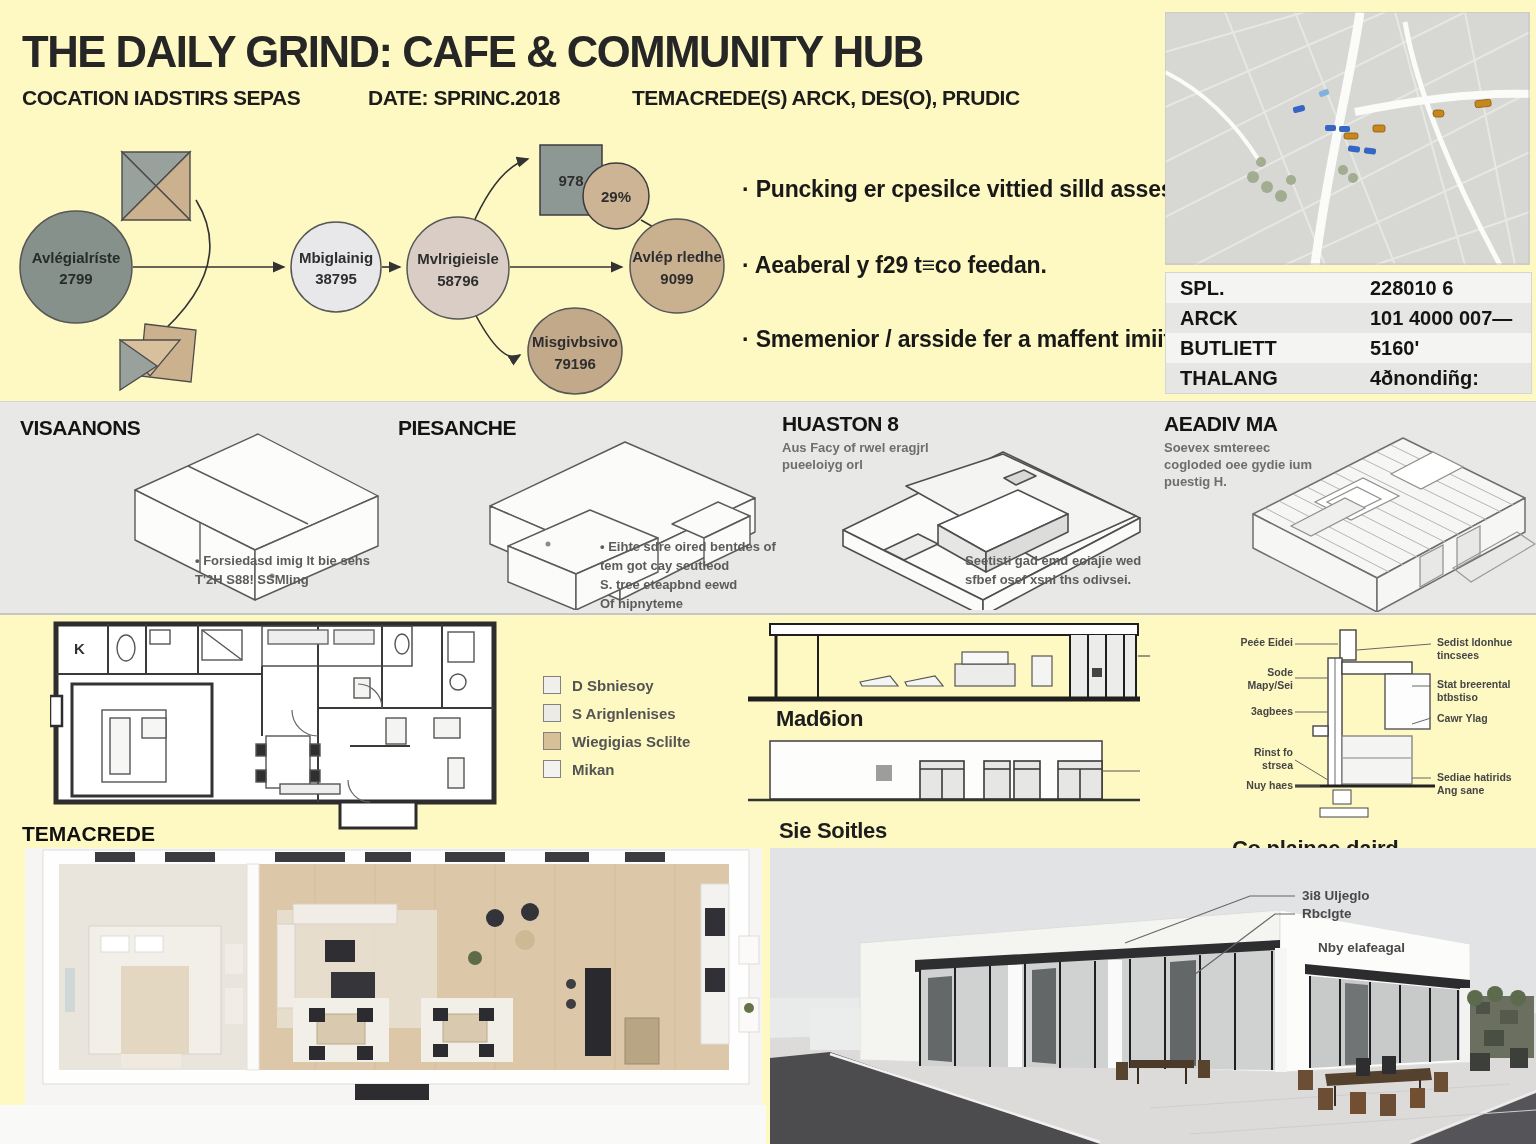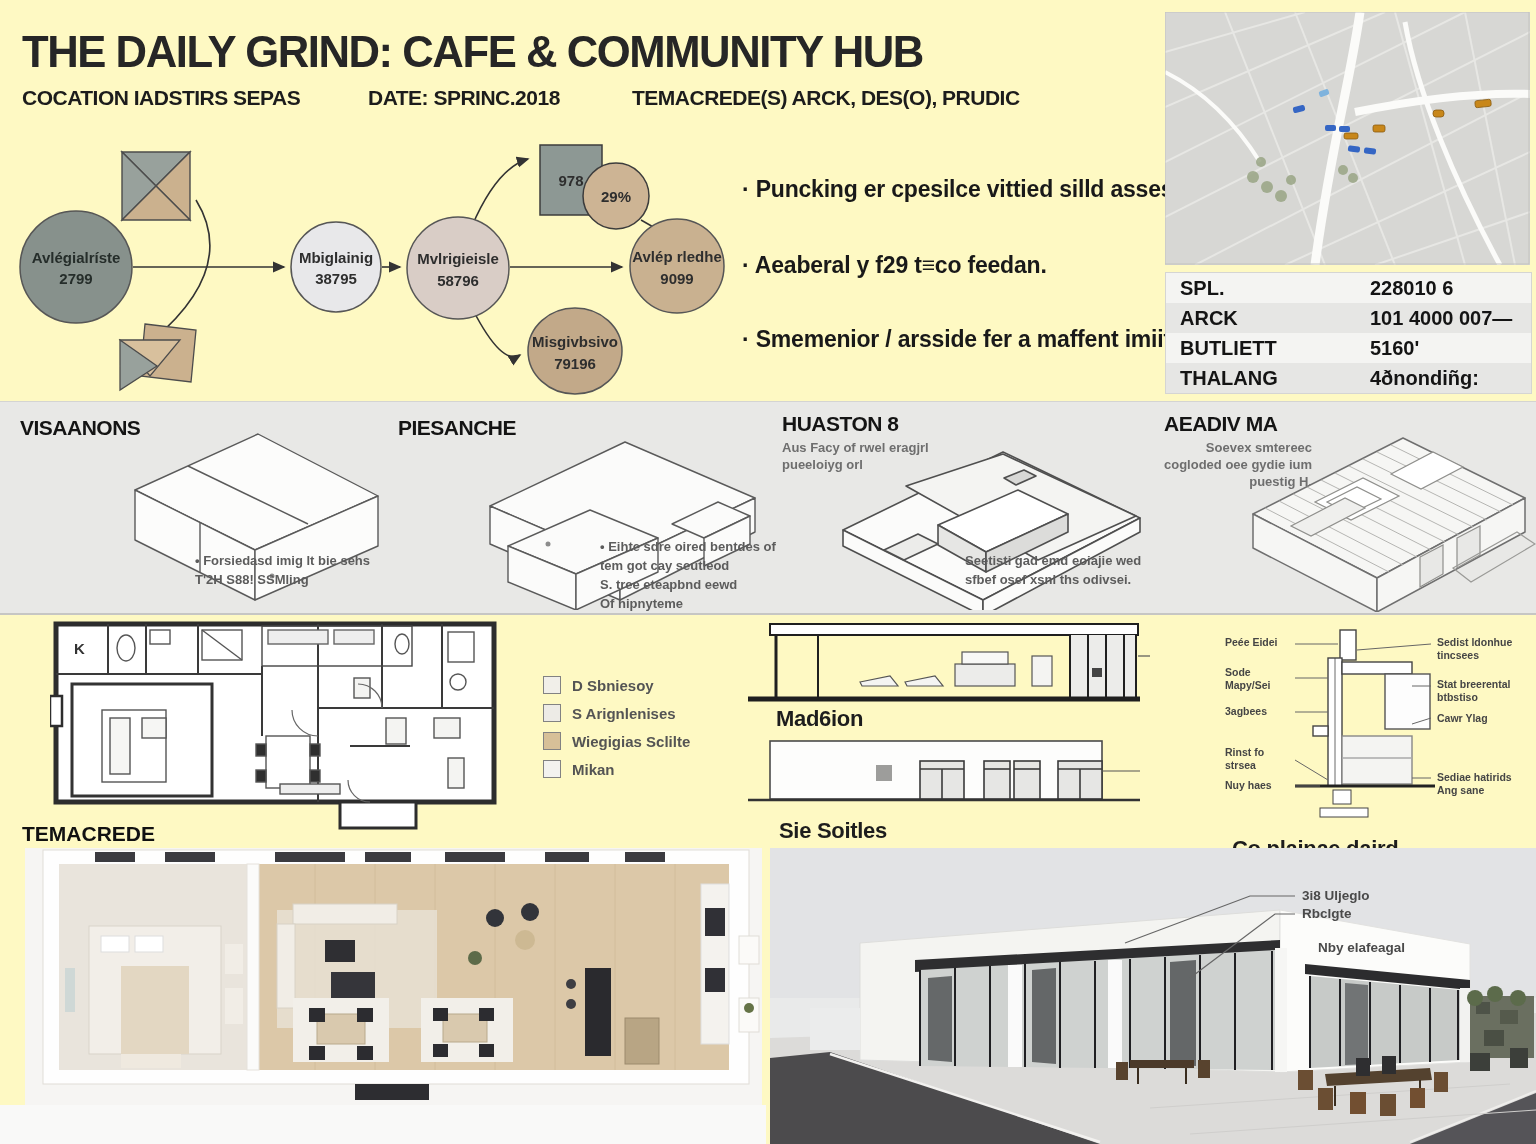--- a/index.html
+++ b/index.html
@@ -17,21 +17,21 @@
   .lbl-bold{font-size:21px;font-weight:800;color:#111;}
   .site-table{width:365px;border:1px solid #d5d5d3;}
   .site-row{display:flex;height:30px;align-items:center;font-weight:700;font-size:20px;color:#141414;}
   .site-row:nth-child(odd){background:#f4f4f2;}
   .site-row:nth-child(even){background:#e6e6e4;}
   .site-row .lab{width:190px;padding-left:14px;}
   .legend-item{display:flex;align-items:center;margin-bottom:10px;}
   .swatch{width:16px;height:16px;border:1.5px solid #828282;margin-right:11px;background:#eee;}
   .legend-label{font-size:15px;color:#545454;font-weight:600;}
   .det-lbl{font-size:10.5px;color:#454545;font-weight:600;white-space:pre-line;line-height:1.25;}
-  .det-left{text-align:left;width:68px;}
+  .det-left{text-align:right;width:68px;}
 </style>
 </head>
 <body>
 
 <div id="board">
 
   <div class="abs h-title" style="left:22px;top:26px;">THE DAILY GRIND: CAFE &amp; COMMUNITY HUB</div>
   <div class="abs meta" style="left:22px;top:86px;">COCATION IADSTIRS SEPAS</div>
   <div class="abs meta" style="left:368px;top:86px;">DATE: SPRINC.2018</div>
   <div class="abs meta" style="left:632px;top:86px;">TEMACREDE(S) ARCK, DES(O), PRUDIC</div>
@@ -159,21 +159,21 @@
 
   <div class="abs" style="left:0;top:401px;width:1536px;height:211px;background:#e8e8e6;
        border-top:1px solid #d4d4d2;border-bottom:2px solid #c6c6c4;"></div>
 
   <div class="abs sec-h" style="left:20px;top:416px;">VISAANONS</div>
   <div class="abs sec-h" style="left:398px;top:416px;">PIESANCHE</div>
   <div class="abs sec-h" style="left:782px;top:412px;">HUASTON 8</div>
   <div class="abs sec-sub" style="left:782px;top:440px;">Aus Facy of rwel eragjrl
 pueeloiyg orl</div>
   <div class="abs sec-h" style="left:1164px;top:412px;">AEADIV MA</div>
-  <div class="abs sec-sub" style="left:1164px;top:440px;text-align:right;">Soevex smtereec
+  <div class="abs sec-sub" style="left:1164px;top:440px;">Soevex smtereec
 cogloded oee gydie ium
 puestig H.</div>
 
   <svg class="abs" style="left:40px;top:428px;" width="350" height="182" viewBox="0 0 350 182">
     <g fill="#fcfcfb" stroke="#5a5a5a" stroke-width="1.4" stroke-linejoin="round">
       <polygon points="95,62 218,6 338,68 215,122"></polygon>
       <polygon points="95,62 215,122 215,172 95,112"></polygon>
       <polygon points="215,122 338,68 338,118 215,172"></polygon>
       <line x1="148" y1="38" x2="268" y2="96"></line>
       <line x1="160" y1="95" x2="160" y2="145"></line>

